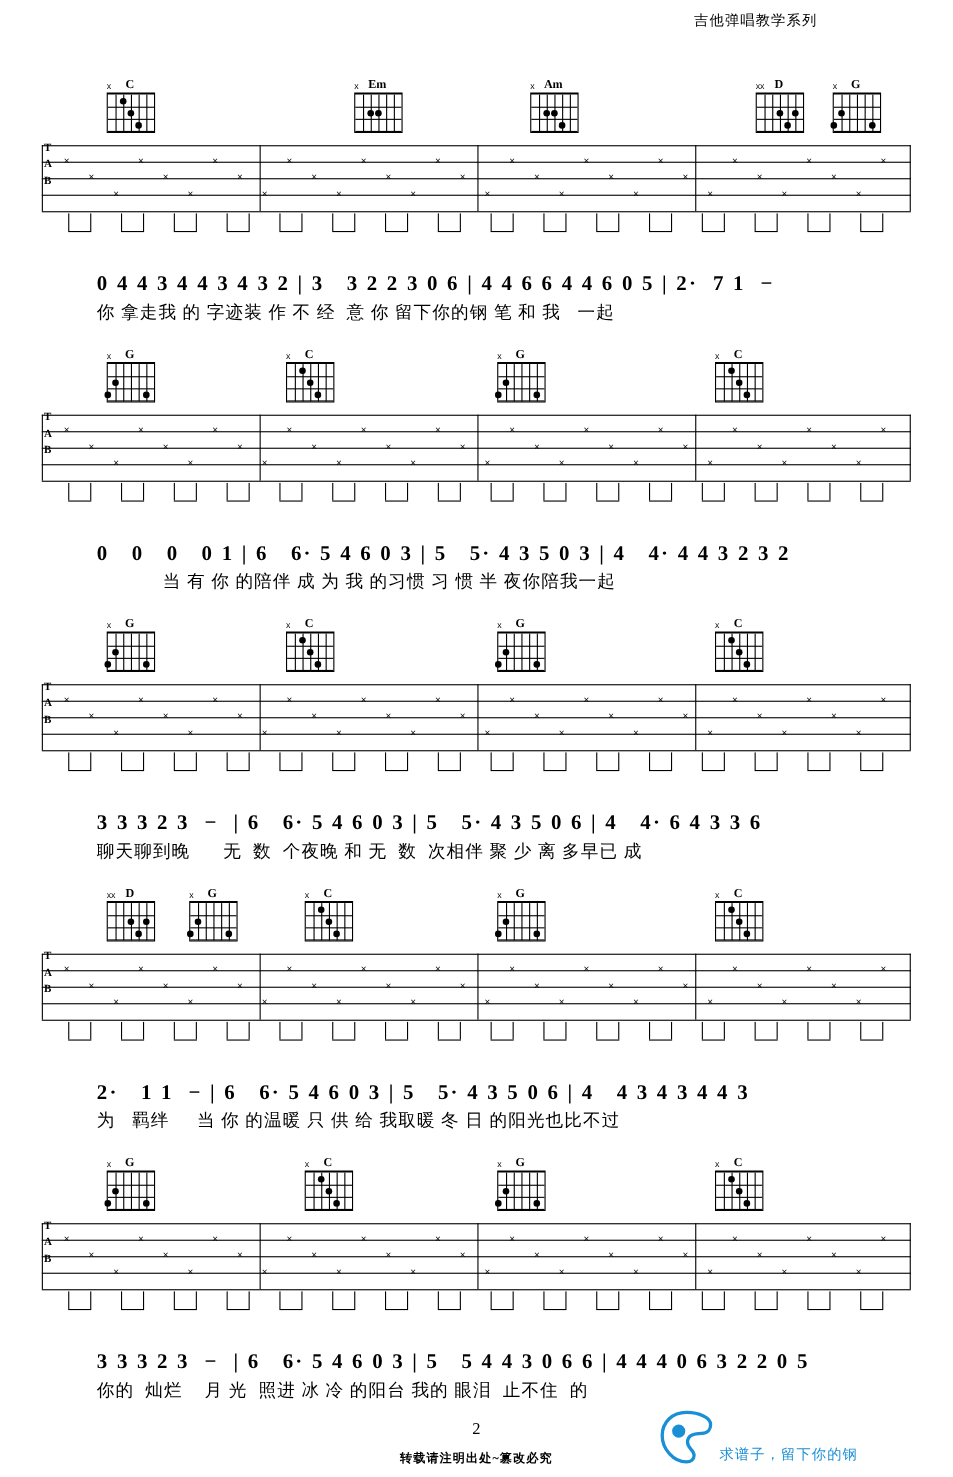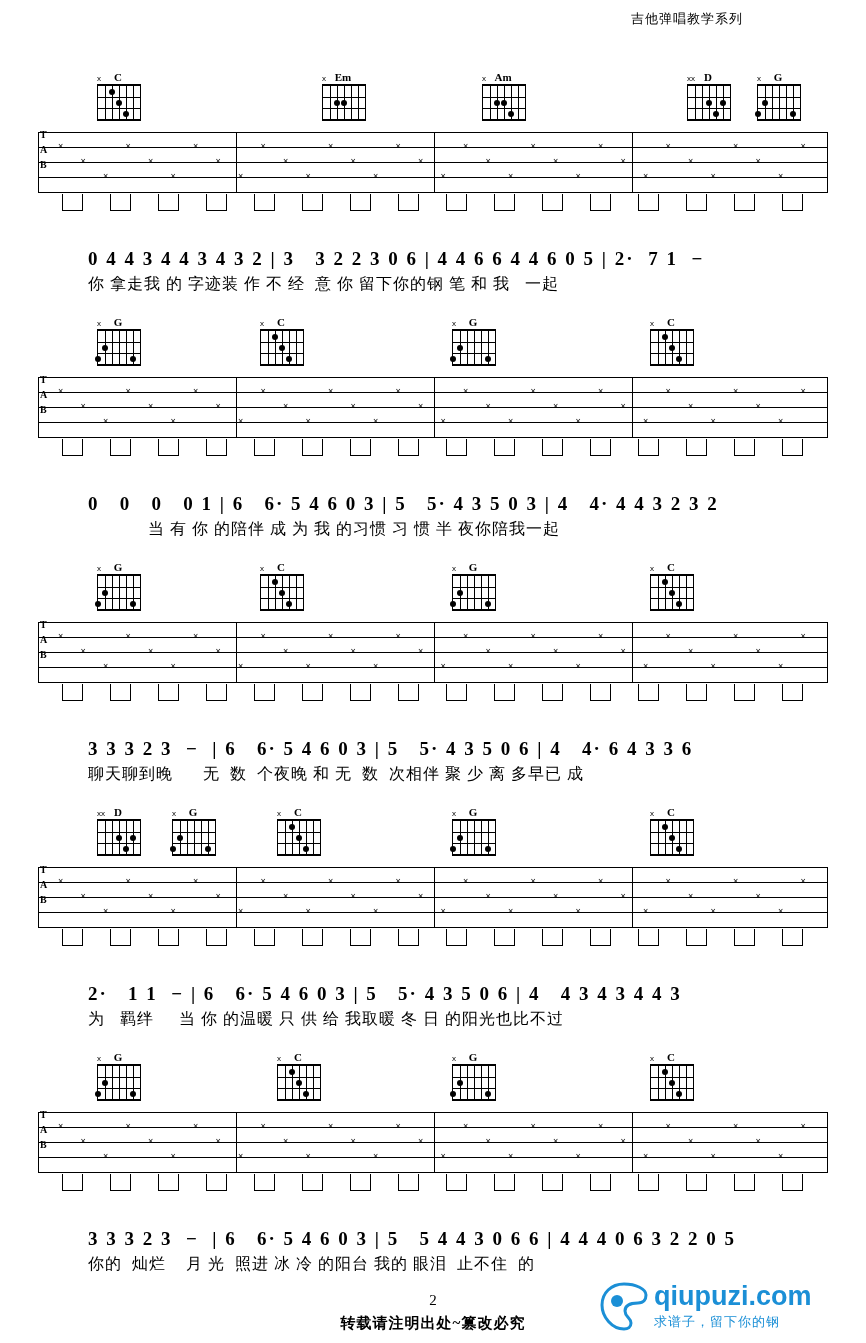--- a/index.html
+++ b/index.html
@@ -54,21 +54,21 @@
   
   .numline{position:absolute;left:38px;width:800px;height:22px;
            font-family:"Liberation Serif",serif;font-size:19px;font-weight:bold;white-space:pre;}
   .lyrline{position:absolute;left:38px;width:800px;height:22px;
            font-family:"Liberation Serif",serif;font-size:16px;white-space:pre;}
 
   
   .pgno{position:absolute;left:0;width:866px;text-align:center;bottom:34px;
         font-family:"Liberation Serif",serif;font-size:15px;}
   .foot{position:absolute;left:0;width:866px;text-align:center;bottom:10px;
-        font-family:"Liberation Serif",serif;font-size:15px;font-weight:bold;letter-spacing:1px;}
+        font-family:"Liberation Serif",serif;font-size:11px;font-weight:bold;letter-spacing:1px;}
 
   
   .logo{position:absolute;right:18px;bottom:8px;width:250px;height:56px;}
   .logo .lt{position:absolute;left:56px;top:2px;font-family:"Liberation Sans",sans-serif;
         font-size:27px;font-weight:bold;color:#1b8fd6;letter-spacing:0px;}
   .logo .ls{position:absolute;left:56px;top:34px;font-family:"Liberation Serif",serif;
         font-size:13px;color:#1b8fd6;letter-spacing:1px;}
 </style>
 </head>
 <body>
@@ -972,17 +972,16 @@
     </div>
 
   <div class="pgno">2</div>
   <div class="foot">转载请注明出处~篡改必究</div>
 
   <div class="logo">
     <svg width="52" height="52" viewBox="0 0 52 52" style="position:absolute;left:0;top:2px;">
       <path d="M26 3 C13 3 4 12 4 24 C4 36 14 48 26 48 C30 48 33 46 33 42 C33 37 27 36 27 30 C27 24 33 22 40 22 C46 22 48 18 48 14 C48 8 38 3 26 3 Z" fill="none" stroke="#1b8fd6" stroke-width="3"></path>
       <circle cx="19" cy="20" r="6" fill="#1b8fd6"></circle>
     </svg>
-    <div class="lt">qiupuzi.com</div>
     <div class="ls">求谱子，留下你的钢</div>
   </div>
 
 </div>
 
 </body></html>

